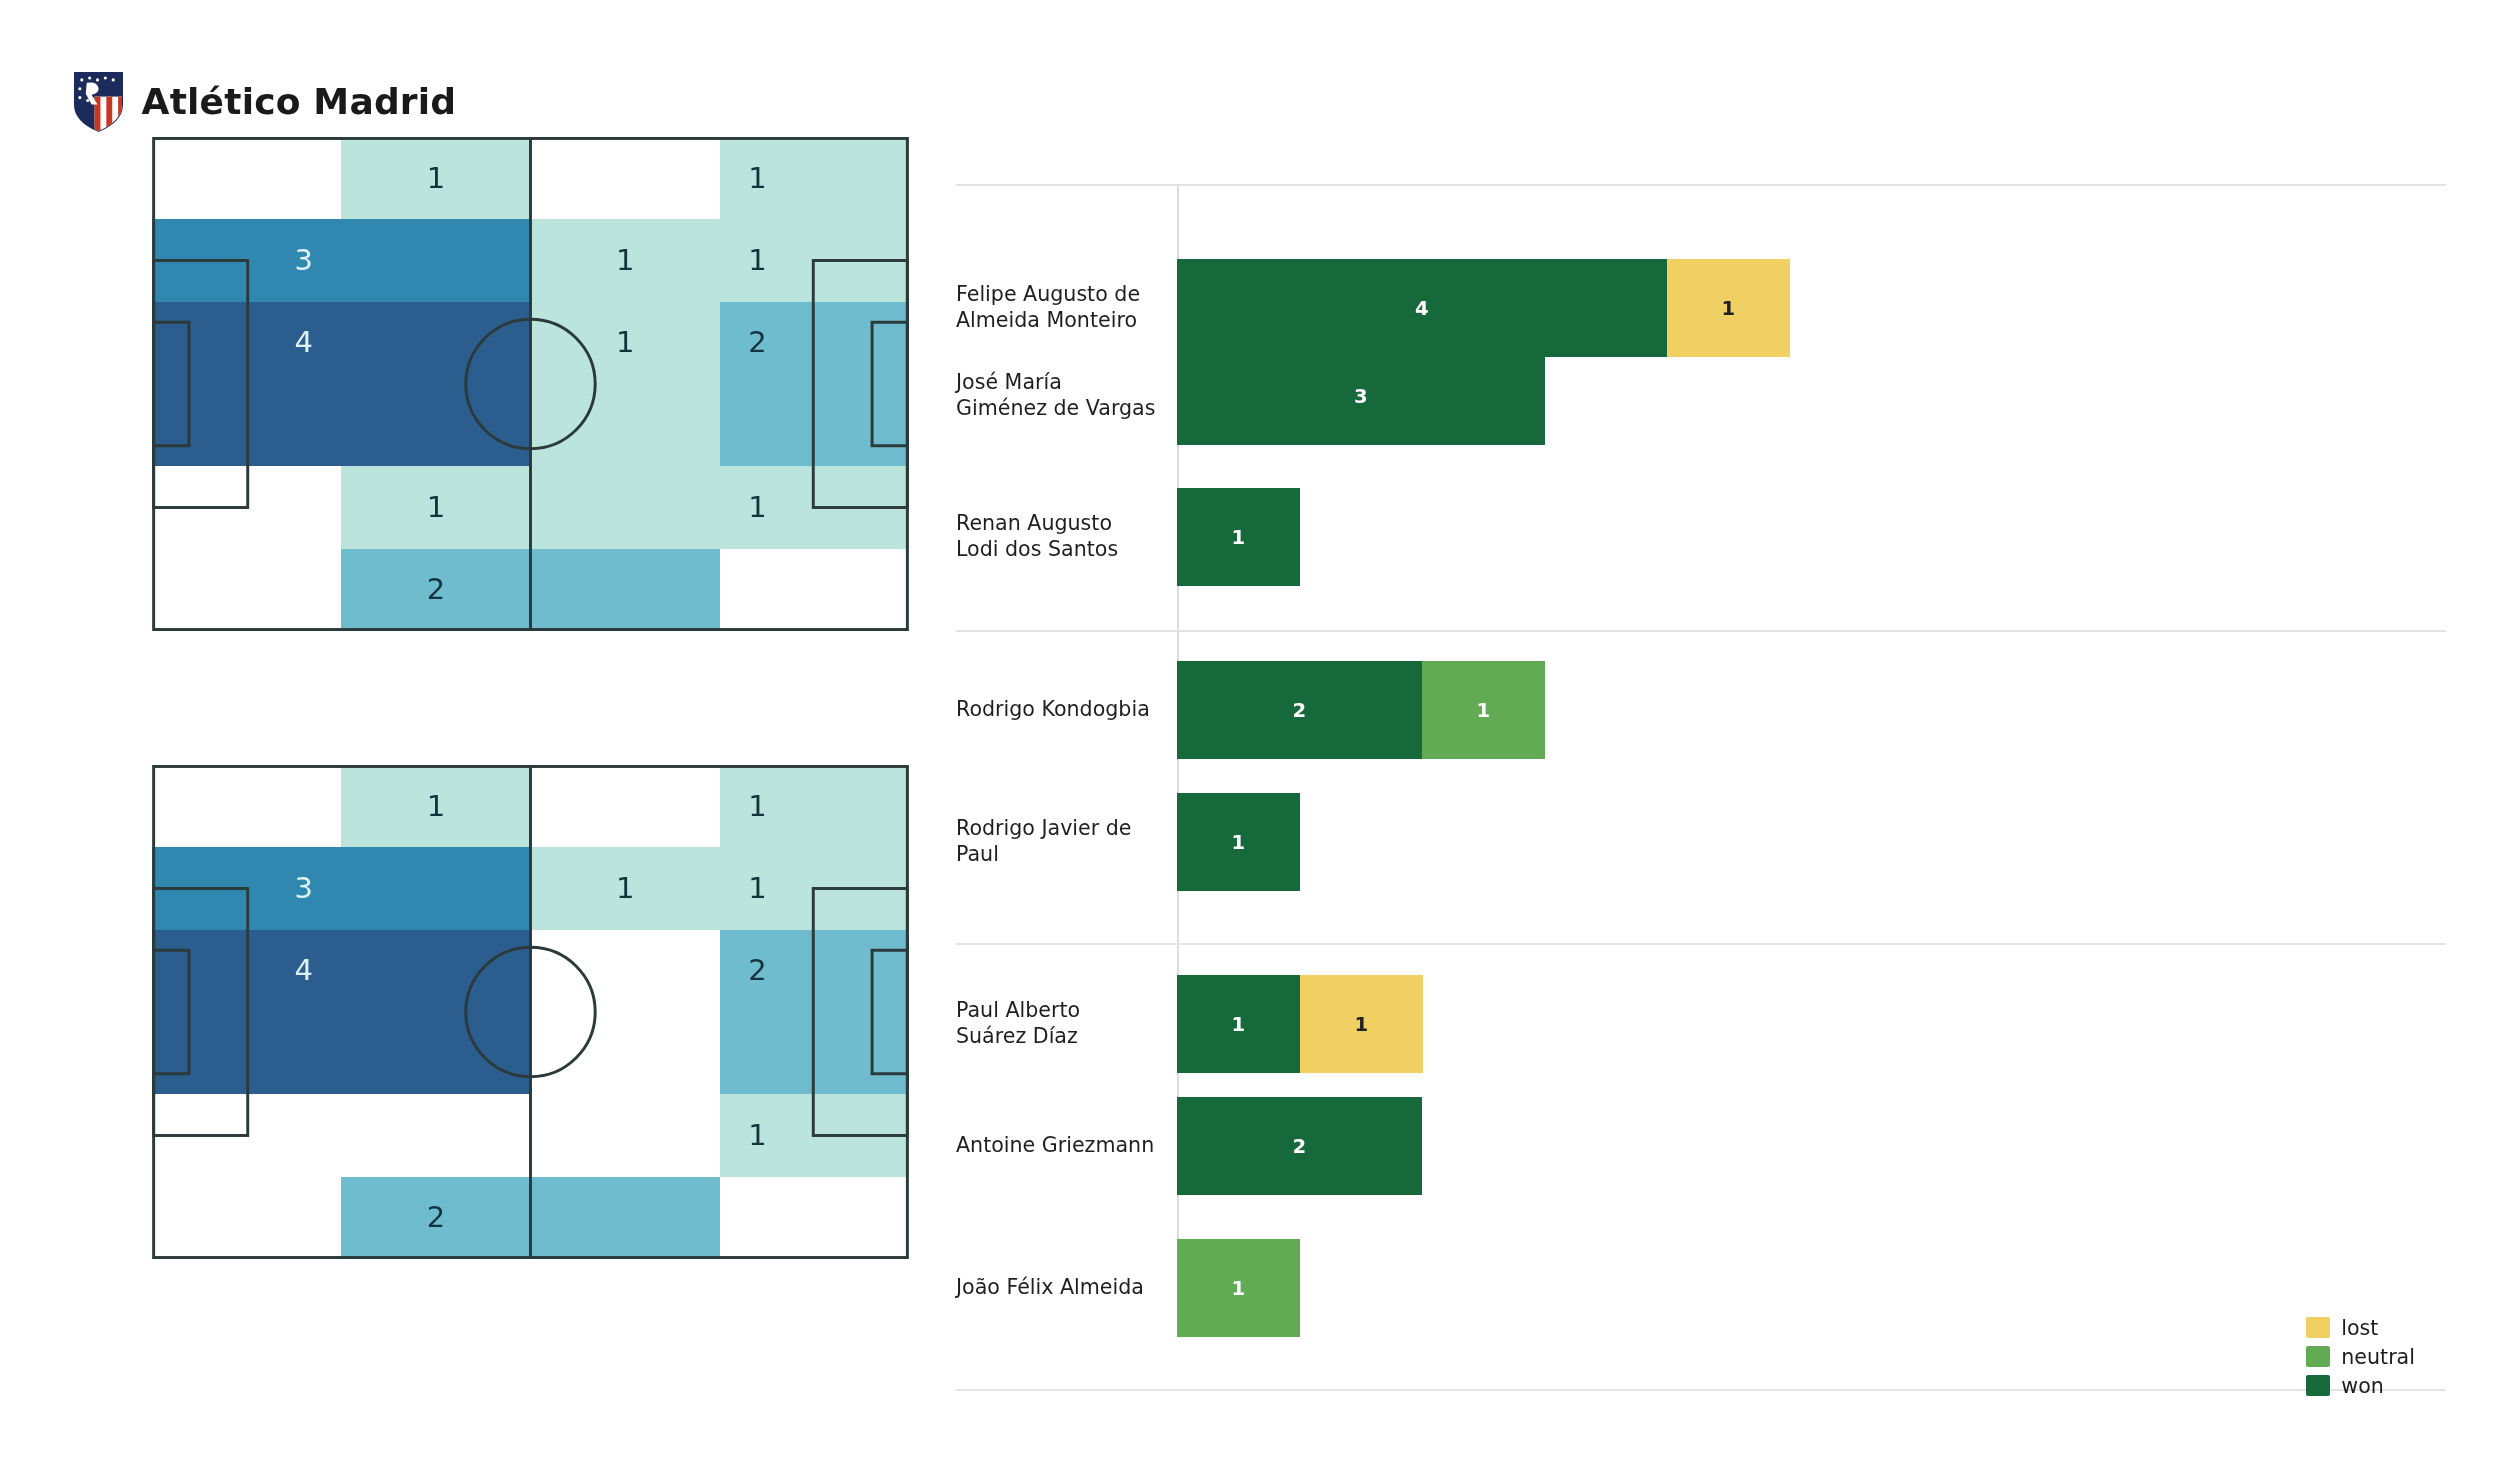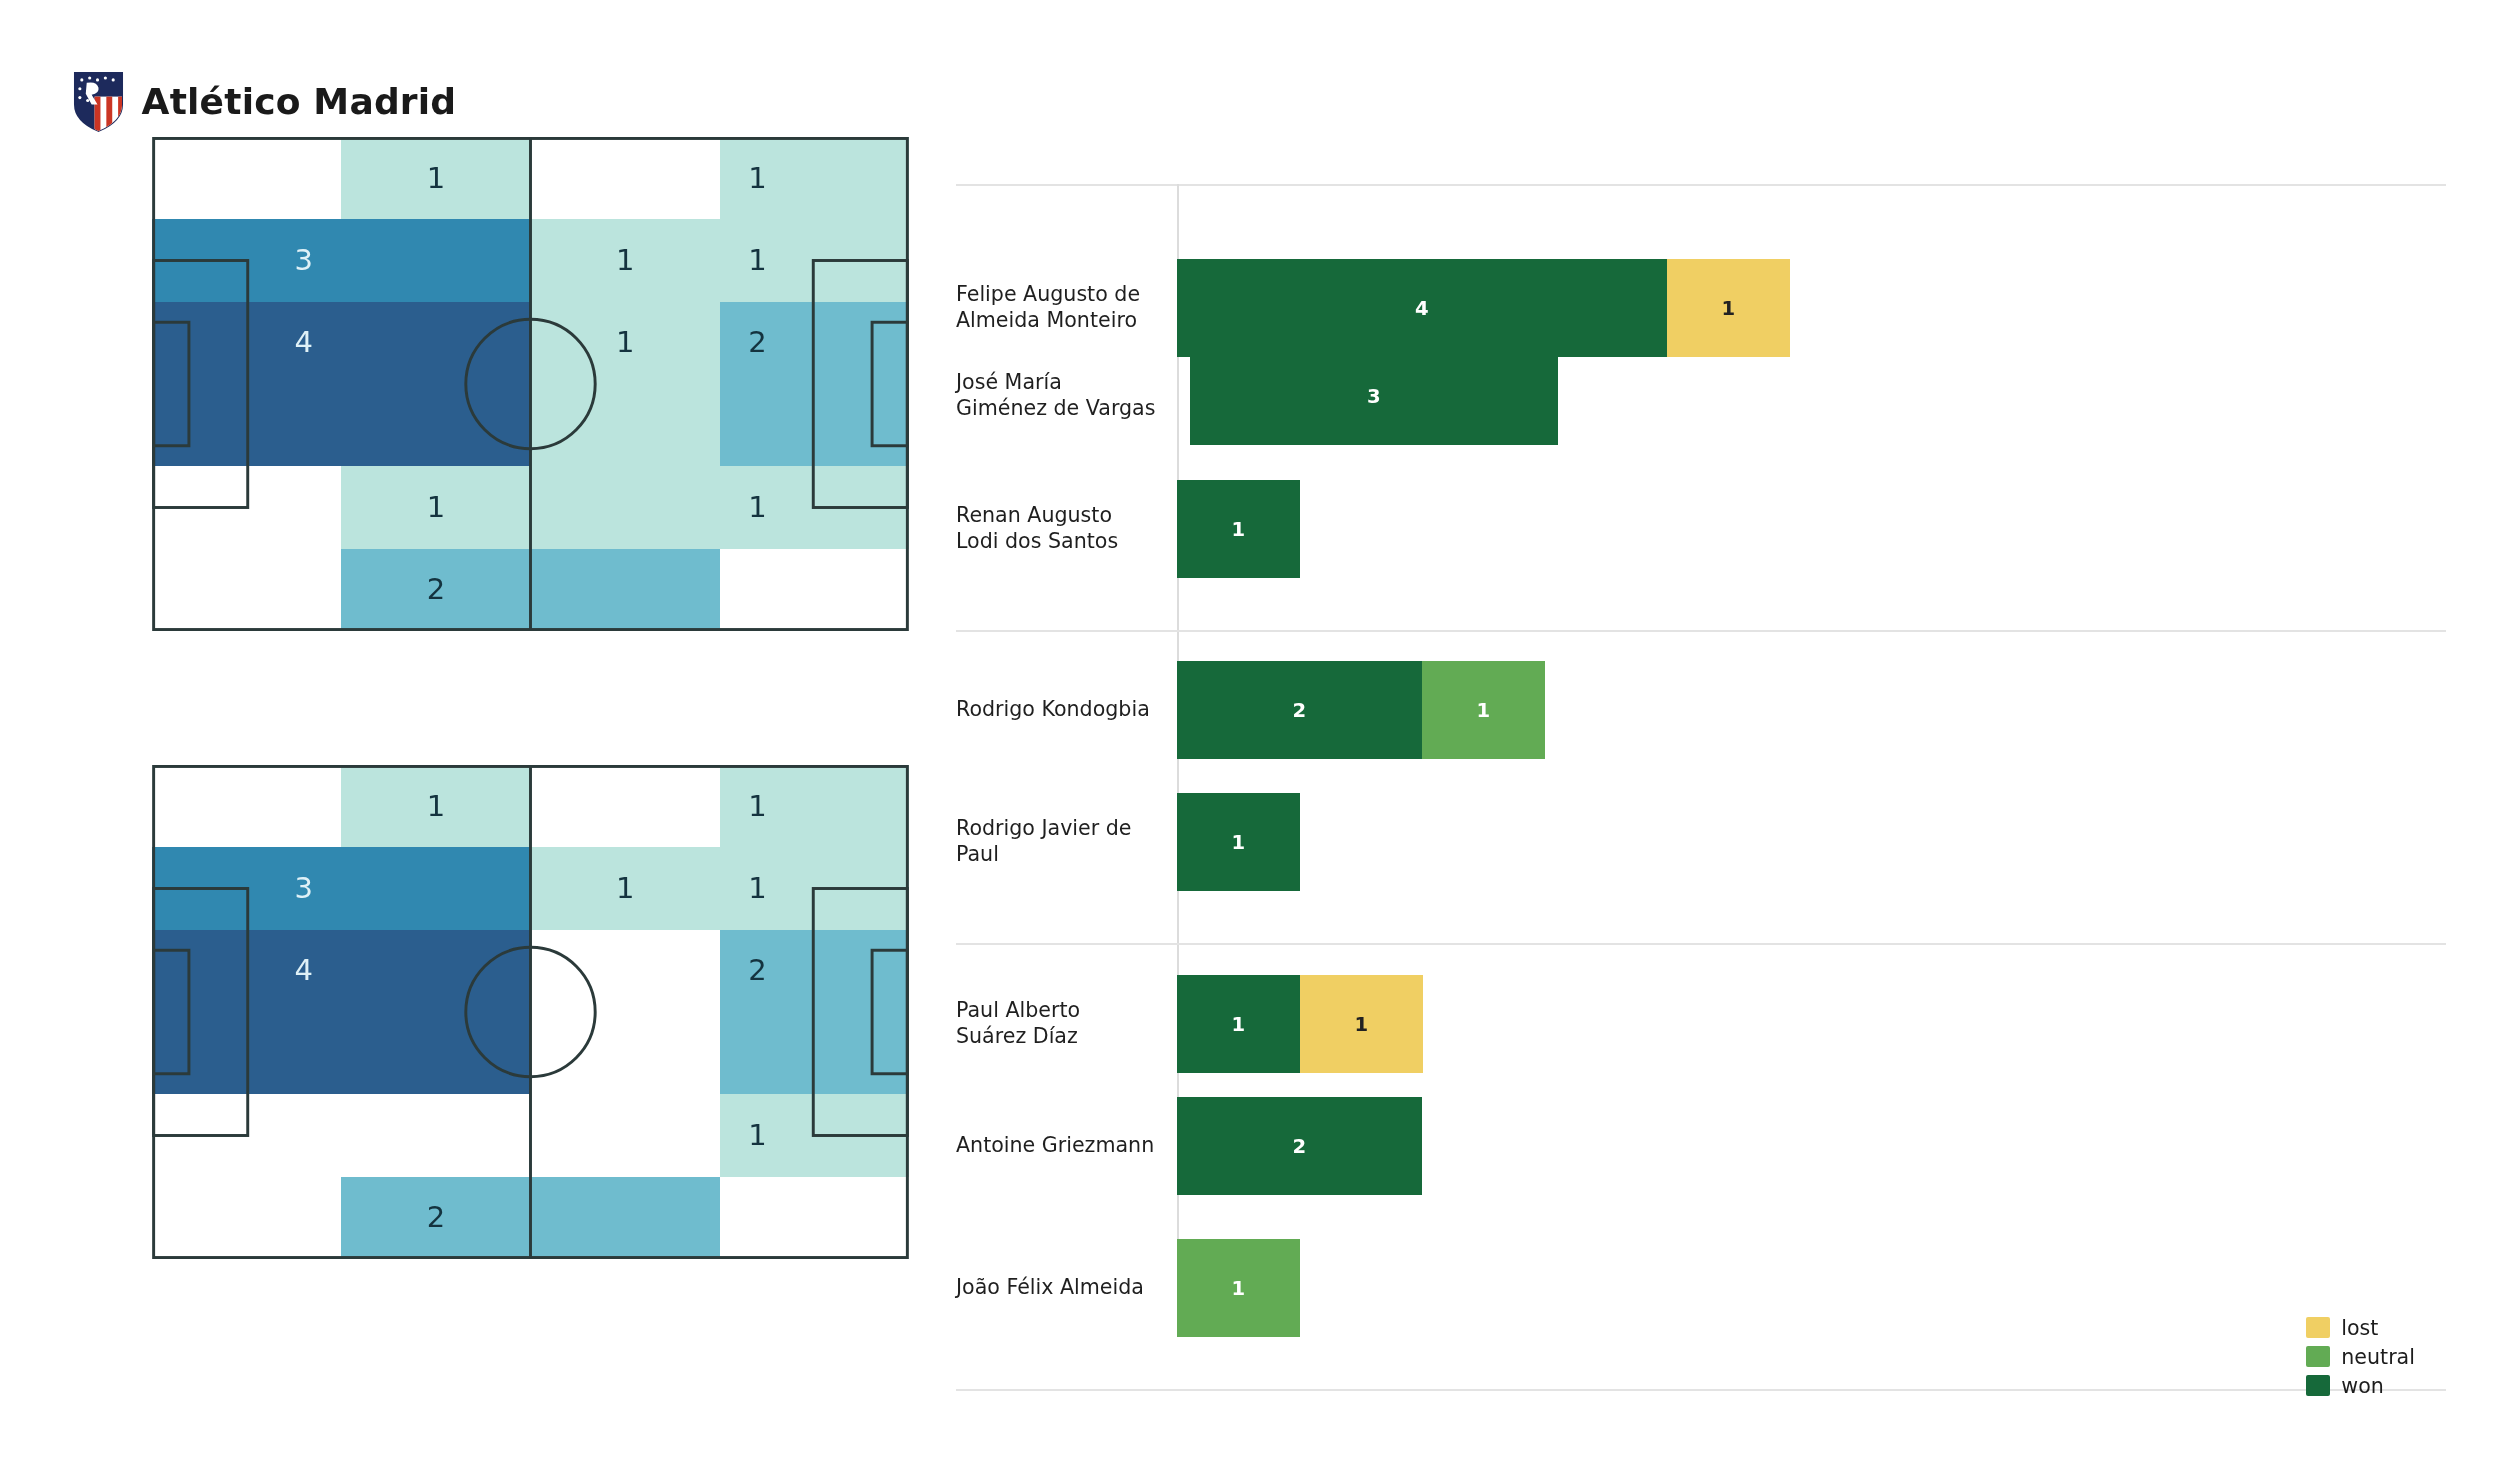--- a/index.html
+++ b/index.html
@@ -235,27 +235,27 @@
     <div class="chart-toprule"></div>
     <div class="chart-axis"></div>
     <div id="bars-host">
         <div class="bar-row" style="top: 41px; margin-top: 44px;">
           <div class="bar-label">Felipe Augusto de Almeida Monteiro</div>
           <div class="bars">
             <div class="seg won" style="width: 490px; background: rgb(22, 105, 58);">4</div>
             <div class="seg lost" style="width: 123px; background: rgb(240, 207, 99);">1</div>
           </div>
         </div>
-        <div class="bar-row" style="top: 173px; gap: 13px;">
+        <div class="bar-row" style="top: 173px;">
           <div class="bar-label">José María Giménez de Vargas</div>
           <div class="bars">
             <div class="seg won" style="width: 368px; background: rgb(22, 105, 58);">3</div>
           </div>
         </div>
-        <div class="bar-row" style="top: 306px;">
+        <div class="bar-row" style="top: 314px;">
           <div class="bar-label">Renan Augusto Lodi dos Santos</div>
           <div class="bars">
             <div class="seg won" style="width: 123px; background: rgb(22, 105, 58);">1</div>
           </div>
         </div>
         <div class="grp-rule" style="top: 456px;"></div>
         <div class="bar-row" style="top: 487px;">
           <div class="bar-label">Rodrigo Kondogbia</div>
           <div class="bars">
             <div class="seg won" style="width: 245px; background: rgb(22, 105, 58);">2</div>

